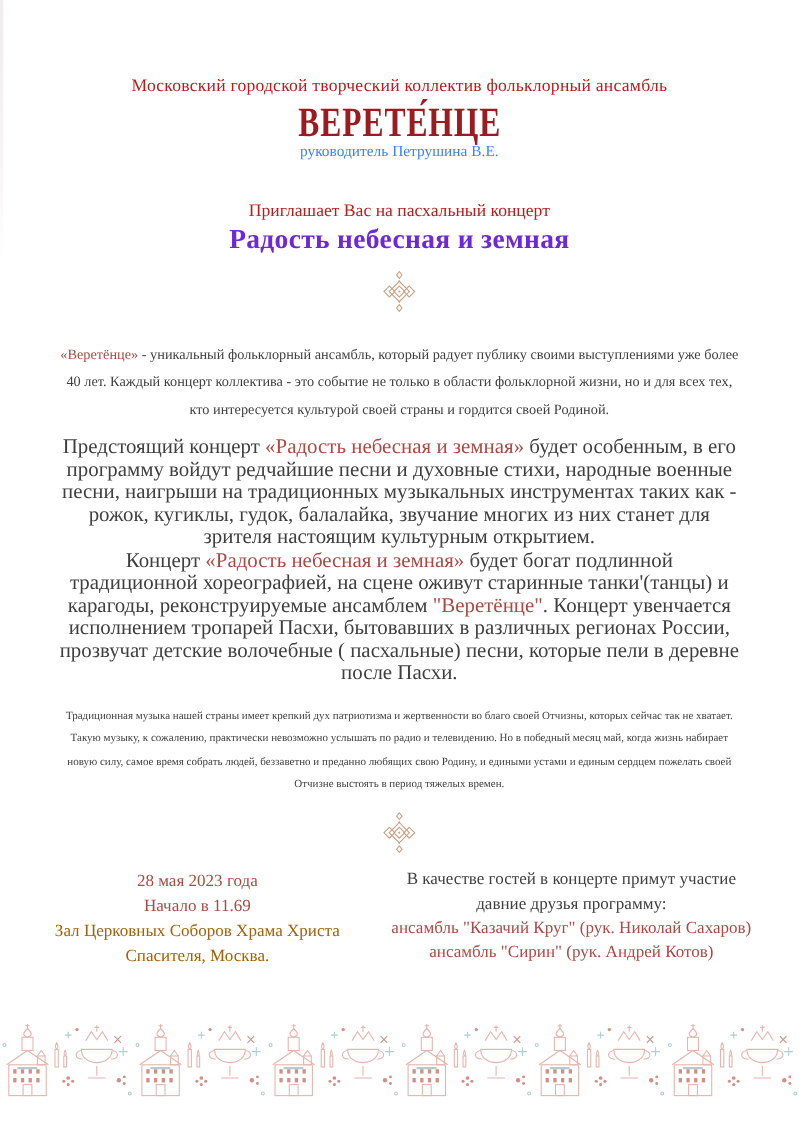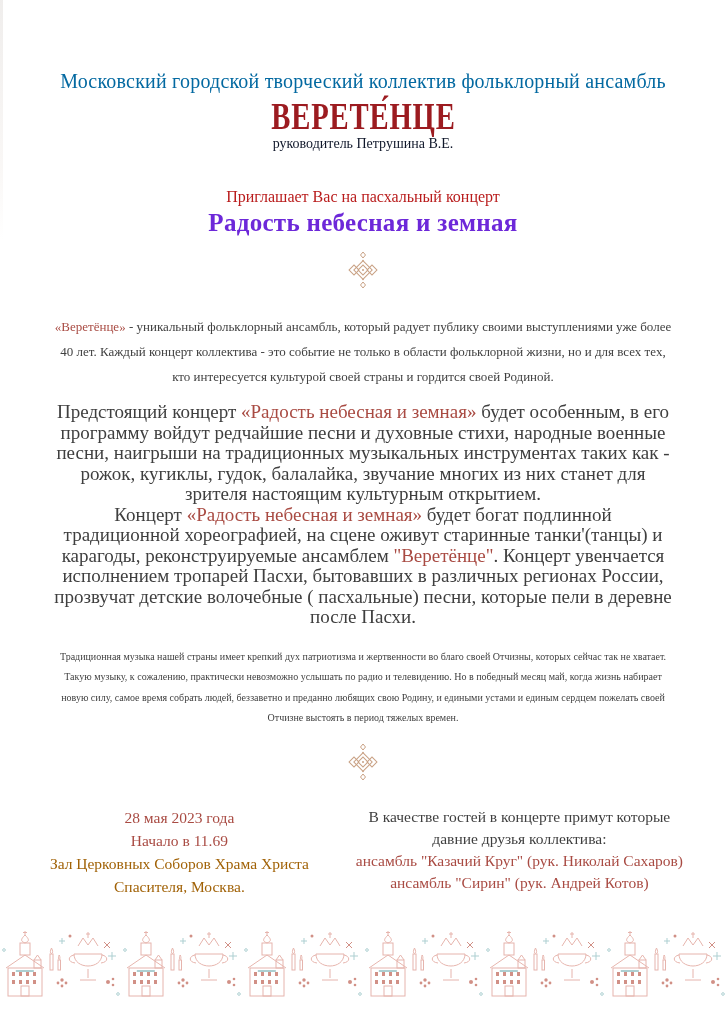--- a/index.html
+++ b/index.html
@@ -18,38 +18,38 @@
     box-sizing:border-box;
     text-align:center;
   }
   
   .scan-edge{
     position:absolute;left:0;top:0;width:3px;height:240px;
     background:linear-gradient(180deg,#e9e6e4,#f7f4f2 70%,#ffffff);
     opacity:.7;
   }
   .org-line{
-    font-size:20px;
+    font-size:16px;
     letter-spacing:.2px;
-    color:#0369a1;
+    color:#b91c1c;
   }
   .logo{
     display:inline-block;
     margin-top:3px;
     font-size:35px;
     font-weight:bold;
     color:#9c1b20;
     letter-spacing:1px;
     transform:scale(.82,1.08);
     transform-origin:center;
     line-height:42px;
   }
   .director{
     font-size:14px;
-    color:#0f172a;
+    color:#3b82f6;
     margin-top:-2px;
   }
   .invite{
     margin-top:36px;
     font-size:16px;
     color:#b91c1c;
   }
   .concert-title{
     margin:3px 0 0 0;
     font-size:25px;
@@ -78,21 +78,21 @@
     font-size:19px;
     line-height:20.5px;
   }
   .p3{
     margin-top:13px;
     font-size:10px;
     line-height:20.5px;
   }
   .red-inline{color:#a94b43;}
   .footer-cols{
-    margin-top:24px;
+    margin-top:12px;
     display:flex;
     width:680px;
     margin-left:auto;margin-right:auto;
     align-items:flex-start;
   }
   .col-left{
     width:46%;
     font-size:15.5px;
     line-height:23px;
   }
@@ -170,21 +170,21 @@
   <div class="footer-cols">
     <div class="col-left">
       <div class="inner">
         <div class="red-line">28 мая 2023 года</div>
         <div class="red-line">Начало в 11.69</div>
         <div class="venue-line">Зал Церковных Соборов Храма Христа Спасителя, Москва.</div>
       </div>
     </div>
     <div class="col-right">
       <div class="inner">
-        <div>В качестве гостей в концерте примут которые давние друзья коллектива:</div>
+        <div>В качестве гостей в концерте примут участие давние друзья программу:</div>
         <div class="red-line">ансамбль "Казачий Круг" (рук. Николай Сахаров)</div>
         <div class="red-line">ансамбль "Сирин" (рук. Андрей Котов)</div>
       </div>
     </div>
   </div>
 
   <div class="folk-border">
     <svg width="726" height="72" viewBox="0 0 726 72">
       <defs>
         <g id="folk-tile" fill="none" stroke-width="1">

